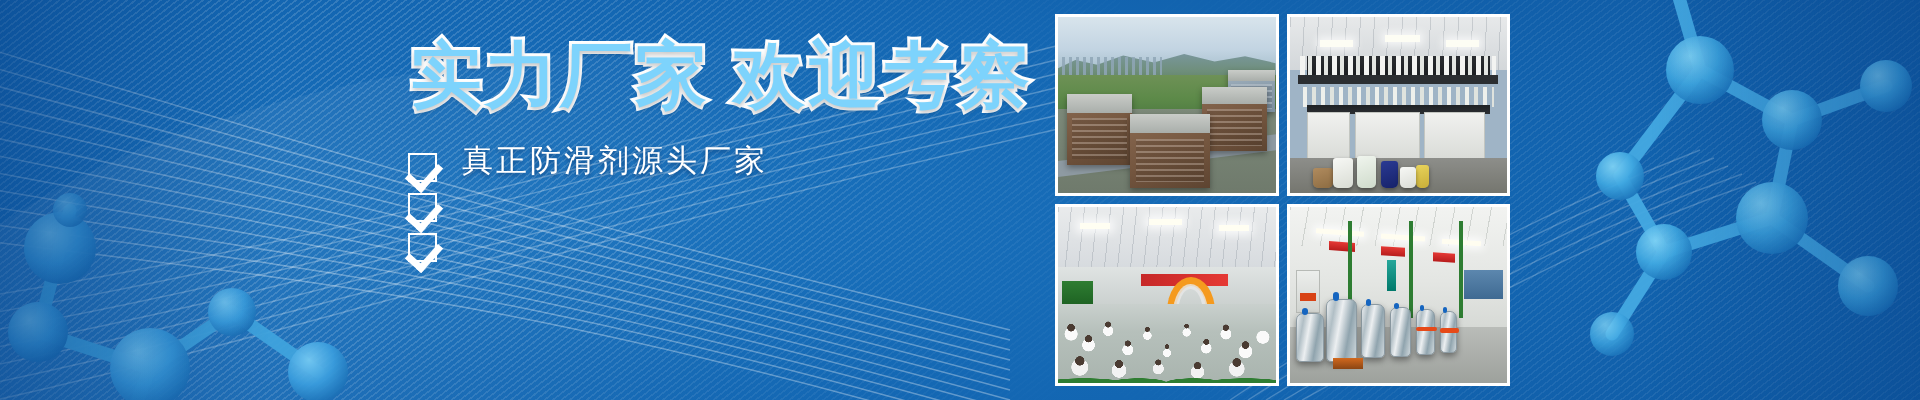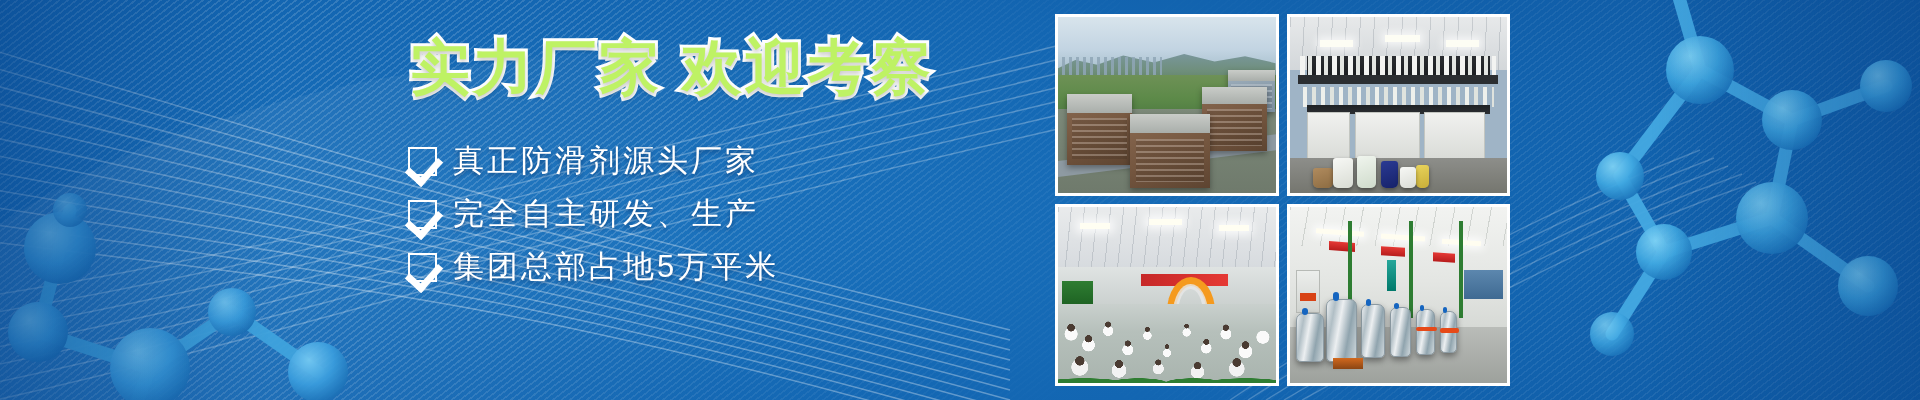--- a/index.html
+++ b/index.html
@@ -60,34 +60,34 @@
     pointer-events:none;
   }
 
   .ribbons,.molecules{position:absolute;inset:0;width:1920px;height:400px;pointer-events:none;}
 
   
   .content{position:absolute;inset:0;}
 
   .headline{
     position:absolute;left:410px;top:28px;
-    font-size:60px;font-weight:bold;
+    font-size:72px;font-weight:bold;
     letter-spacing:3px;
-    color:#bef264;
+    color:#7dd3fc;
     white-space:nowrap;
     -webkit-text-stroke:6px #ffffff;
     paint-order:stroke fill;
     text-shadow:0 3px 5px rgba(0,0,0,.22);
   }
 
   .bullets{
     position:absolute;left:408px;top:140px;
     display:flex;flex-direction:column;gap:11px;
   }
-  .bullet{display:flex;align-items:center;gap:16px;}
+  .bullet{display:flex;align-items:flex-end;gap:25px;}
   .cbox{
     flex:0 0 auto;width:29px;height:29px;
     border:2px solid #ffffff;
     position:relative;
     box-sizing:border-box;
   }
   .cbox:after{
     content:"";position:absolute;
     left:3px;top:2px;width:15px;height:26px;
     border-right:7px solid #fff;border-bottom:7px solid #fff;
@@ -392,27 +392,25 @@
 
     <div class="bullets">
 
       <div class="bullet">
         <span class="cbox"></span>
         <span class="btext">真正防滑剂源头厂家</span>
       </div>
 
       <div class="bullet">
         <span class="cbox"></span>
-        <span class="btext">完全自主研发、生产</span>
       </div>
 
 
       <div class="bullet">
         <span class="cbox"></span>
-        <span class="btext">集团总部占地5万平米</span>
       </div>
 
     </div>
 
     <div class="photos">
 
       <div class="photo">
         <div class="p-sky"></div>
           <div class="p-hills"></div>
           <div class="p-city"></div>

